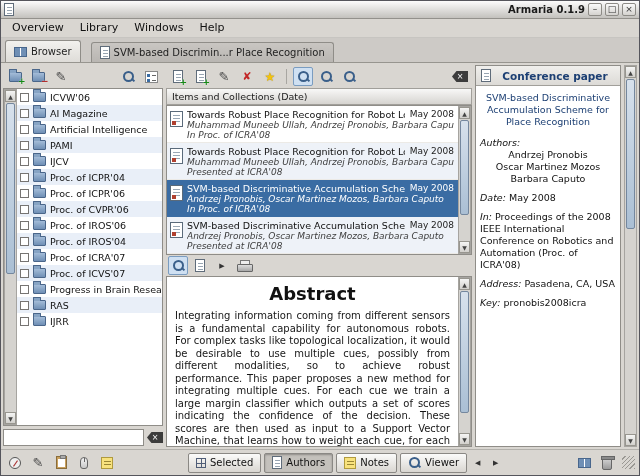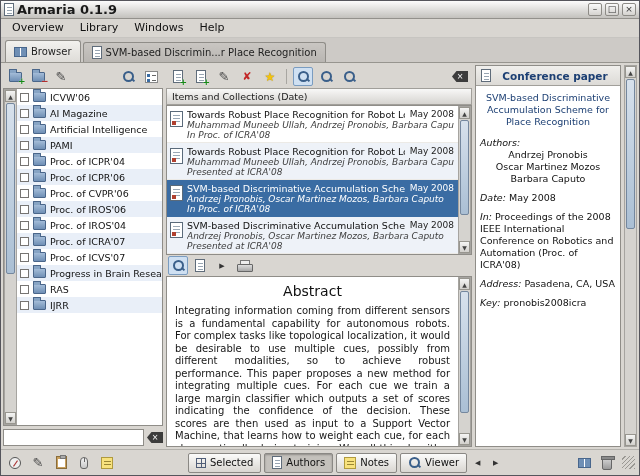--- a/index.html
+++ b/index.html
@@ -1,27 +1,27 @@
 <!DOCTYPE html>
 <html><head>
 <meta charset="utf-8">
 <style>
 *{box-sizing:border-box;margin:0;padding:0}
 html,body{width:640px;height:476px}
 body{font-family:"DejaVu Sans","Liberation Sans",sans-serif;font-size:11px;color:#111;background:#9a9a9a}
 .window{width:640px;height:476px;display:flex;flex-direction:column;background:#d9d6d1;border:1px solid #55555c;overflow:hidden}
 
 .titlebar{flex:0 0 18px;display:flex;align-items:center;gap:3px;padding:0 3px;background:linear-gradient(#fcfcfc,#c3c1bd);border-bottom:1px solid #93918c}
-.tb-title{flex:1;text-align:left;font-weight:bold;font-size:13px;color:#1a1a1a}
+.tb-title{flex:1;text-align:right;font-weight:bold;font-size:10px;color:#1a1a1a}
 .tb-btn{flex:0 0 14px;width:14px;height:13px;border:1px solid #8d8b86;border-radius:2px;background:linear-gradient(#fafafa,#d5d3cf);font-size:9px;line-height:11px;text-align:center;color:#333}
 
 .menubar{flex:0 0 19px;display:flex;align-items:center;padding-left:3px;background:#d9d6d1;border-bottom:1px solid #c7c5c1}
 .menu-item{padding:2px 8px 3px;cursor:default}
 
-.tabbar{flex:0 0 24px;display:flex;align-items:flex-end;gap:2px;padding:2px 0 0 4px;background:#cdcac6;border-bottom:1px solid #97958f}
+.tabbar{flex:0 0 24px;display:flex;align-items:flex-end;gap:10px;padding:2px 0 0 4px;background:#cdcac6;border-bottom:1px solid #97958f}
 .tab{height:20px;display:flex;align-items:center;gap:4px;padding:0 8px;font-size:10px;border:1px solid #8f8d88;border-bottom:none;border-radius:3px 3px 0 0;background:linear-gradient(#c9c6c2,#b9b6b2);color:#222;white-space:nowrap}
 .tab.active{height:22px;background:linear-gradient(#f2f1ee,#dedcd8)}
 
 .main{flex:1;display:flex;gap:3px;padding:2px;min-height:0}
 .panel{display:flex;flex-direction:column;min-height:0}
 .left{flex:0 0 160px;width:160px}
 .middle{flex:1;min-width:0}
 .right{flex:0 0 146px;width:146px;background:#fff;border:1px solid #8f8d88}
 .winscroll{flex:0 0 13px}
 
@@ -58,21 +58,21 @@
 .item-icon::before{content:"";position:absolute;left:2px;top:3px;width:7px;height:1px;background:#9aa8b6;box-shadow:0 3px 0 #9aa8b6,0 6px 0 #9aa8b6}
 .item-icon::after{content:"";position:absolute;left:1px;bottom:1px;width:4px;height:4px;background:#b0402f}
 .item-text{flex:1;min-width:0;display:flex;flex-direction:column;line-height:11px}
 .item-line1{display:flex;min-width:0}
 .item-title{flex:1;min-width:0;font-size:9.5px;color:#101010;white-space:nowrap;overflow:hidden}
 .item-date{flex:0 0 auto;font-size:9px;color:#222;padding-left:5px}
 .item-authors,.item-venue{font-style:italic;font-size:9px;color:#3d3d3d;white-space:nowrap;overflow:hidden}
 .item-row.selected .item-title,.item-row.selected .item-date,.item-row.selected .item-authors,.item-row.selected .item-venue{color:#fff}
 
 .abs-content{flex:1;min-width:0;padding:3px 8px;overflow:hidden;background:#fff}
-.abs-title{text-align:center;font-size:14px;font-weight:400;margin:3px 0 6px;color:#111}
+.abs-title{text-align:center;font-size:18px;font-weight:700;margin:3px 0 6px;color:#111}
 .abs-text{font-size:10px;line-height:12.5px;text-align:justify;color:#161616}
 
 .rp-header{flex:0 0 20px;display:flex;align-items:center;gap:4px;padding:0 5px;background:linear-gradient(#f0efec,#dcdad6);border-bottom:1px solid #a19f9a}
 .rp-header-label{flex:1;text-align:center;font-size:10.5px;font-weight:bold;color:#1c3f73}
 .rp-body{flex:1;padding:6px 4px;font-size:9.5px;line-height:12px;overflow:hidden}
 .rp-title{text-align:center;color:#1c3f73;margin-bottom:9px}
 .rp-row{margin-bottom:7px}
 .rp-label{font-style:italic}
 .rp-center{text-align:center}
 .rp-link{color:#1a3fc4;text-decoration:underline;word-break:break-all;cursor:pointer}
@@ -202,20 +202,25 @@
               <span>Artificial Intelligence</span>
             </li>
           <li class="cl-row">
               <span class="checkbox"></span>
               <span class="coll-icon"></span>
               <span>PAMI</span>
             </li>
           <li class="cl-row">
               <span class="checkbox"></span>
               <span class="coll-icon"></span>
+              <span>IJCV</span>
+            </li>
+          <li class="cl-row">
+              <span class="checkbox"></span>
+              <span class="coll-icon"></span>
               <span>Proc. of ICPR'04</span>
             </li>
           <li class="cl-row">
               <span class="checkbox"></span>
               <span class="coll-icon"></span>
               <span>Proc. of ICPR'06</span>
             </li>
           <li class="cl-row">
               <span class="checkbox"></span>
               <span class="coll-icon"></span>

